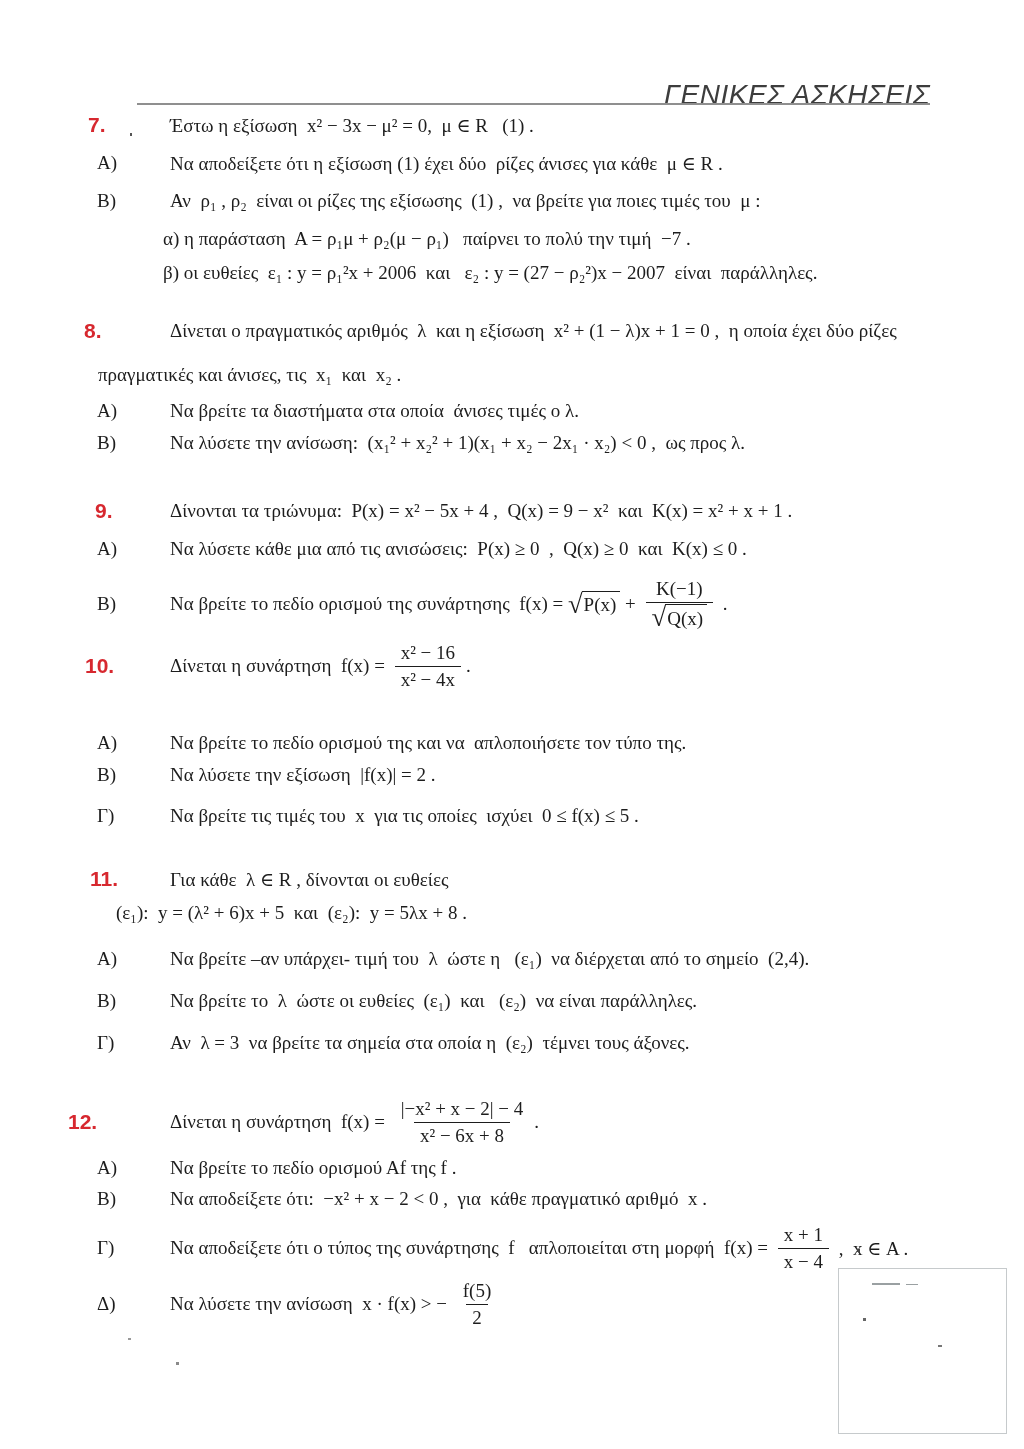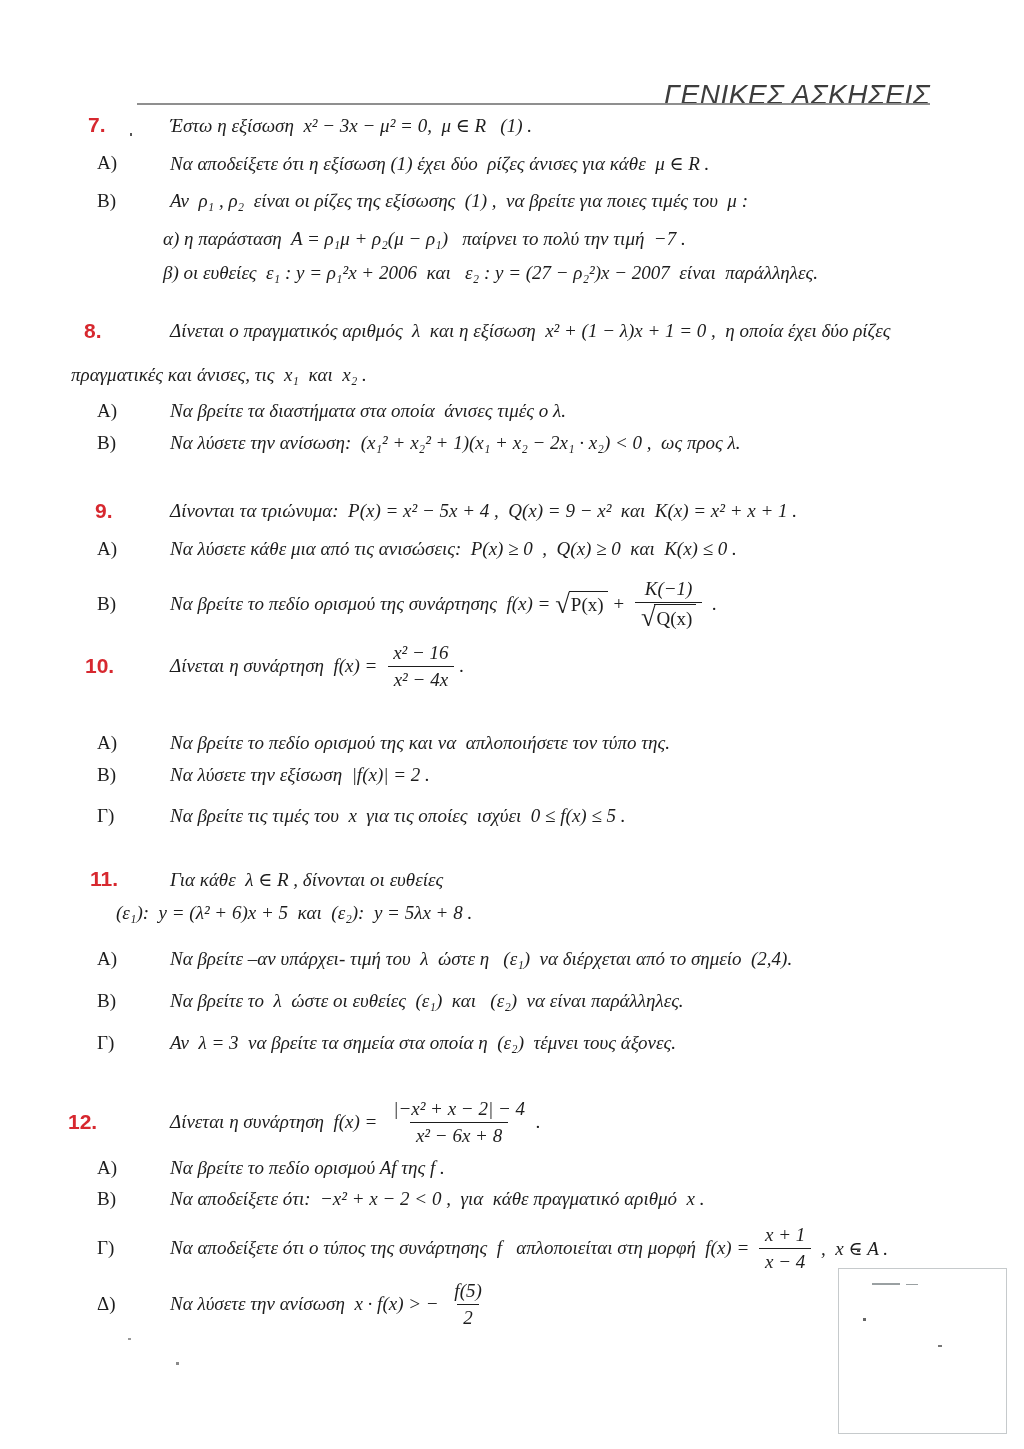--- a/index.html
+++ b/index.html
@@ -16,21 +16,21 @@
   .header-rule{position:absolute;top:103px;left:137px;width:793px;height:2px;background:#8f8f8f;}
   .row{position:absolute;left:0;width:1024px;display:flex;align-items:center;min-height:30px;}
   .ex-num{
     position:absolute;top:50%;transform:translateY(-50%);
     font-family:"Liberation Sans","DejaVu Sans",sans-serif;font-weight:bold;
     font-size:21px;color:#d7282f;
   }
   .item-label{position:absolute;left:97px;top:50%;transform:translateY(-50%);}
   .content{margin-left:170px;display:flex;align-items:center;flex-wrap:nowrap;}
   .content.sub{margin-left:163px;}
-  .t{white-space:pre;font-style:italic;}
+  .t{white-space:pre;}
   .frac{display:inline-flex;flex-direction:column;align-items:center;margin:0 5px;text-align:center;line-height:1.25;justify-content:flex-end;}
   .frac .num{padding:0 6px 1px;}
   .frac .den{border-top:1.5px solid #1d1d1d;padding:1px 6px 0;display:inline-flex;justify-content:center;}
   .sqrt{display:inline-flex;align-items:flex-start;}
   .rad{font-size:1.4em;line-height:1;margin-right:-1px;}
   .radicand{border-top:1.6px solid #1d1d1d;padding:2px 4px 0 2px;white-space:pre;}
   .artifact-box{position:absolute;left:838px;top:1268px;width:167px;height:164px;border:1px solid #c6cacc;}
   .speck{position:absolute;background:#9aa0a2;}
 </style>
 </head>
@@ -70,21 +70,21 @@
       </span>
   </div>
 
   <div class="row" style="top:316px">
     <span class="ex-num" style="left:84px">8.</span>
     <span class="content">
         <span class="t">Δίνεται ο πραγματικός αριθμός  λ  και η εξίσωση  x² + (1 − λ)x + 1 = 0 ,  η οποία έχει δύο ρίζες</span>
       </span>
   </div>
   <div class="row" style="top:360px">
-    <span class="content" style="margin-left:71px">
+    <span class="content" style="margin-left:98px">
         <span class="t">πραγματικές και άνισες, τις  x₁  και  x₂ .</span>
       </span>
   </div>
   <div class="row" style="top:396px">
     <span class="item-label">Α)</span>
     <span class="content">
         <span class="t">Να βρείτε τα διαστήματα στα οποία  άνισες τιμές ο λ.</span>
       </span>
   </div>
   <div class="row" style="top:428px">

